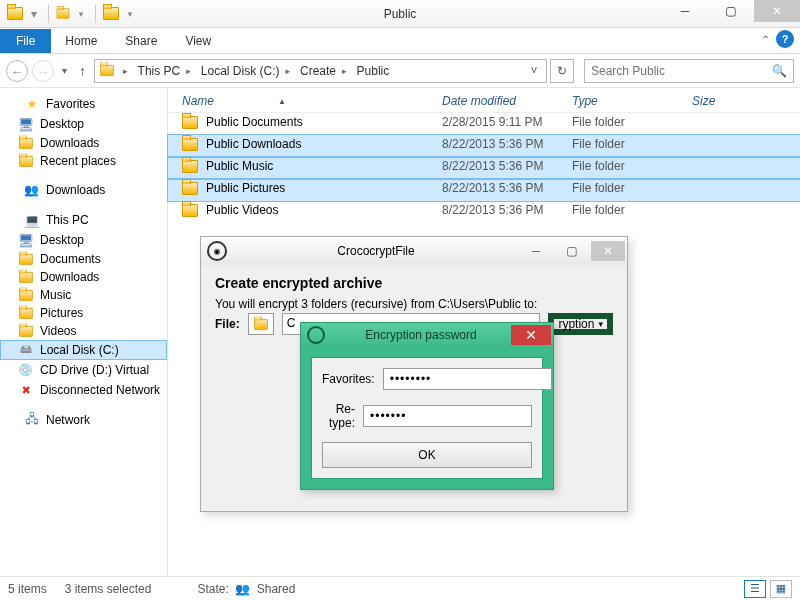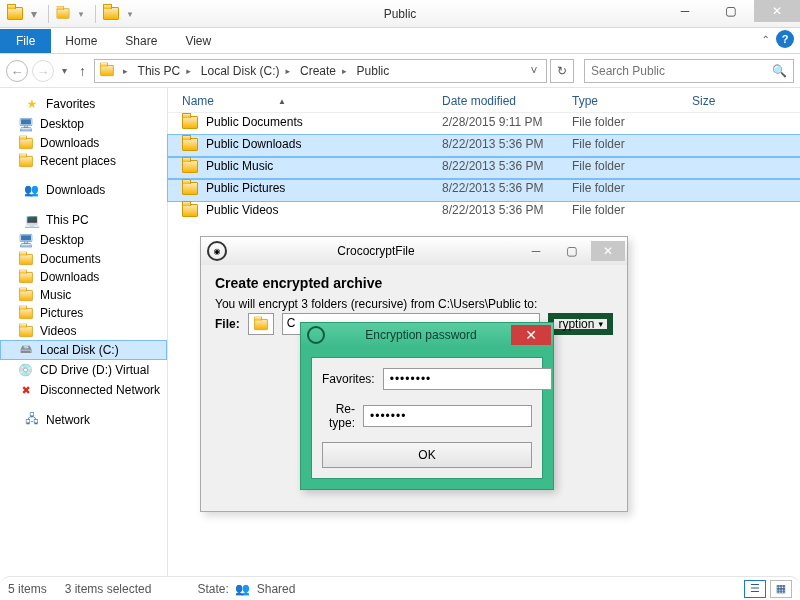--- a/index.html
+++ b/index.html
@@ -37,38 +37,38 @@
 
 .body { display:flex; height: calc(600px - 28px - 26px - 34px - 24px); }
 .sidebar { width:168px; border-right:1px solid #e5e5e5; padding:6px 0; overflow:hidden; }
 .side-group { margin-bottom:10px; }
 .side-item { display:flex; align-items:center; gap:6px; padding:2px 6px 2px 18px; white-space:nowrap; overflow:hidden; }
 .side-head { padding-left:8px; font-size:12px; display:flex; align-items:center; gap:6px; }
 .side-item.selected { background:#cde8ff; border:1px solid #7abdf7; padding:1px 5px 1px 17px; }
 .tree-caret { width:10px; color:#888; font-size:9px; }
 
 .main { flex:1; display:flex; flex-direction:column; position:relative; }
-.col-headers { display:flex; padding:6px 10px 4px 14px; color:#2b5a8c; border-bottom:1px solid #eee; font-size:12px; }
+.col-headers { display:flex; padding:6px 10px 4px 14px; color:#2b5a8c; border-bottom:1px solid #eee; font-size:12px;font-style:italic; }
 .col-headers .col { display:flex; align-items:center; gap:4px; }
 .col-name { width:260px; }
 .col-date { width:130px; }
 .col-type { width:120px; }
 .col-size { width:60px; }
 .sort-caret { font-size:8px; color:#555; }
 
 .file-rows { flex:1; }
 .row { display:flex; align-items:flex-start; padding:2px 10px 2px 14px; height:22px; }
 .row.selected { background:#cde8ff; outline:1px solid #7abdf7; }
 .row .fname { width:260px; display:flex; align-items:center; gap:8px; }
 .row .fdate { width:130px; color:#555; }
 .row .ftype { width:120px; color:#555; }
 .row .fsize { width:60px; color:#555; }
 
 
-.statusbar { height:24px; border-top:1px solid #e5e5e5; display:flex; align-items:center; padding:0 8px; font-size:12px; color:#555; gap:18px;border-radius:10px; }
+.statusbar { height:24px; border-top:1px solid #e5e5e5; display:flex; align-items:center; padding:0 8px; font-size:12px; color:#555; gap:18px; }
 .statusbar .state-block { display:flex; align-items:center; gap:6px; margin-left:28px; }
 .statusbar .view-btns { margin-left:auto; display:flex; gap:4px; }
 .view-btn { width:22px; height:18px; border:1px solid #bbb; display:flex; align-items:center; justify-content:center; color:#2b5a8c; font-size:11px; }
 .view-btn.active { border-color:#1979ca; }
 
 
 .foldericon { width:16px; height:13px; position:relative; }
 .foldericon::before { content:""; position:absolute; inset:0; background:linear-gradient(#fceabb,#f8b500); border:1px solid #d49a00; border-radius:1px; }
 .foldericon::after { content:""; position:absolute; top:-3px; left:0; width:7px; height:4px; background:linear-gradient(#fceabb,#f8b500); border:1px solid #d49a00; border-bottom:none; border-radius:1px 1px 0 0; }
 .foldericon.big { width:34px; height:26px; }

